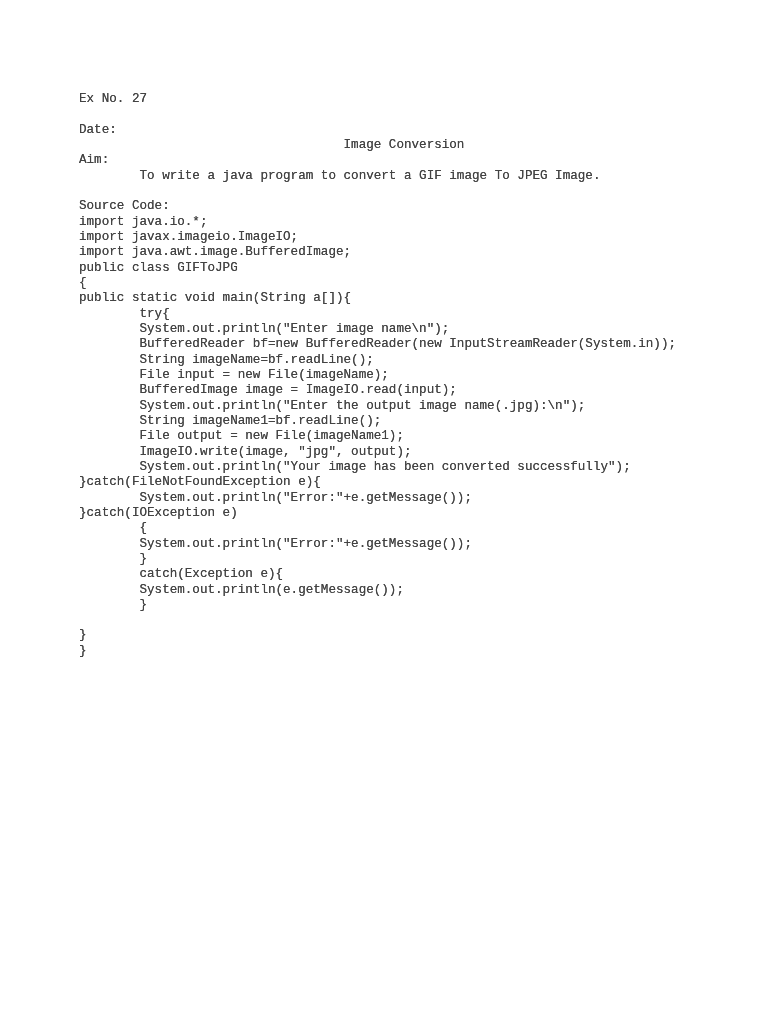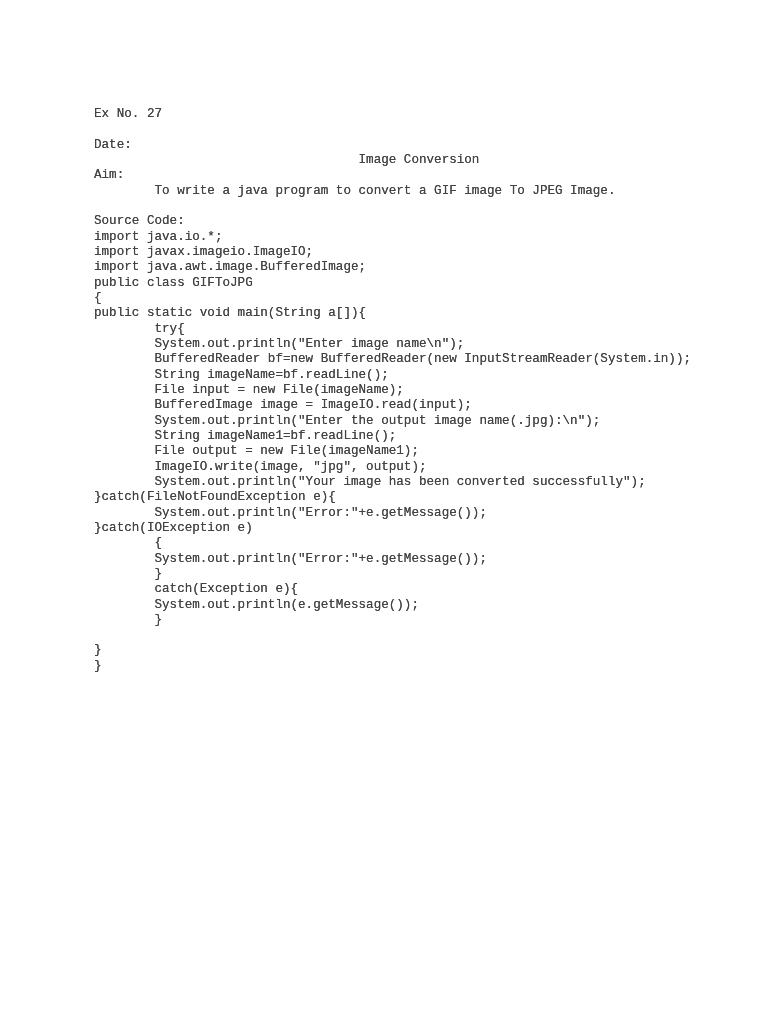--- a/index.html
+++ b/index.html
@@ -11,21 +11,21 @@
     position: relative;
     width: 768px;
     height: 1024px;
     background: #ffffff;
     overflow: hidden;
   }
   .doc {
     position: absolute;
     left: 78px;
     top: 91px;
-    margin: 16px;
+    margin: 1px;
     font-family: "Liberation Mono", "DejaVu Sans Mono", monospace;
     font-size: 12.6px;
     line-height: 15.33px;
     color: #434343;
     text-shadow: 0 0 0.5px #5a5a5a; 
   }
   .line {
     white-space: pre;
     height: 15.33px;
   }

